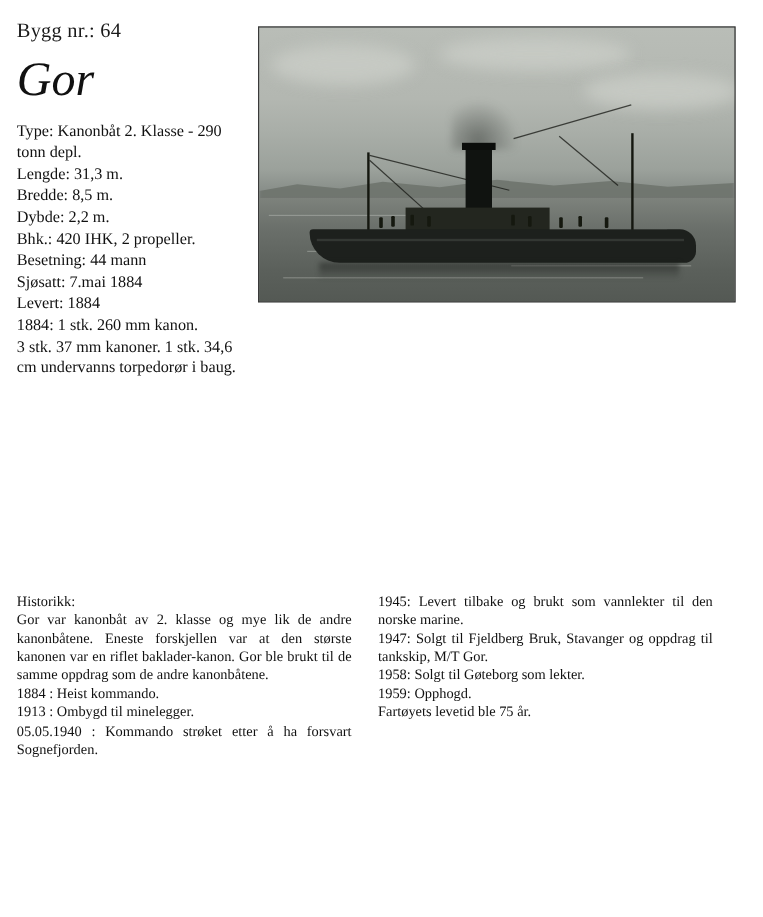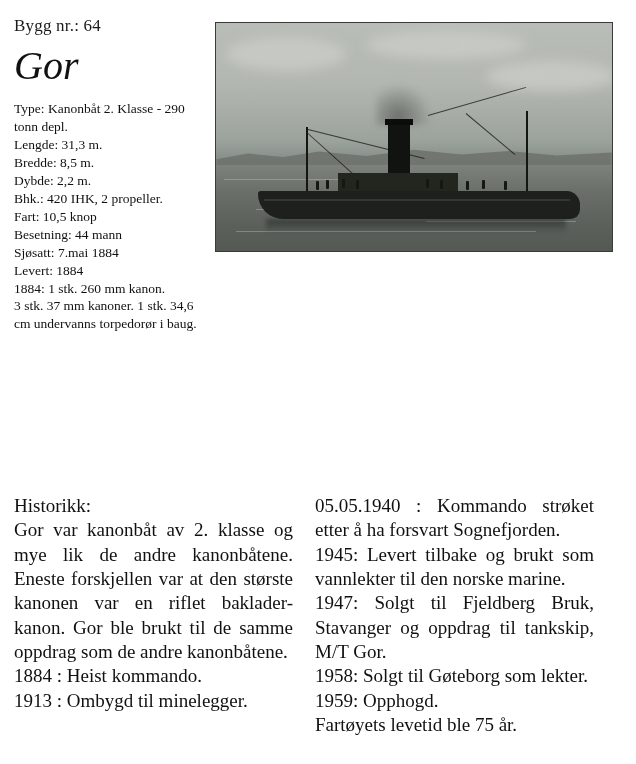--- a/index.html
+++ b/index.html
@@ -183,21 +183,21 @@
     filter: blur(2px);
   }
   .history {
     position: absolute;
     top: 494px;
     left: 14px;
     right: 14px;
     height: 260px;
     column-count: 2;
     column-gap: 22px;
-    font-size: 19px;
+    font-size: 12px;
     line-height: 1.28;
     text-align: justify;
   }
   .history p {
     margin: 0 0 0 0;
     text-indent: 0;
   }
   .history .lbl {
     margin-bottom: 0;
   }
@@ -210,21 +210,20 @@
   <div class="bygg-nr">Bygg nr.: 64</div>
 
   <h1 class="ship-name">Gor</h1>
 
   <div class="specs">
     <div>Type:  Kanonbåt 2. Klasse - 290 tonn depl.</div>
     <div>Lengde: 31,3 m.</div>
     <div>Bredde: 8,5 m.</div>
     <div>Dybde: 2,2 m.</div>
     <div>Bhk.: 420 IHK, 2 propeller.</div>
-    <div>Fart: 10,5 knop</div>
     <div>Besetning: 44 mann</div>
     <div>Sjøsatt: 7.mai 1884</div>
     <div>Levert: 1884</div>
     <div>1884: 1 stk. 260 mm kanon.</div>
     <div>3 stk. 37 mm kanoner. 1 stk. 34,6 cm undervanns torpedorør i baug.</div>
   </div>
 
   <div class="photo-frame">
     <div class="photo-canvas">
       <div class="cloud" style="left:10px; top:14px; width:120px; height:34px;"></div>

